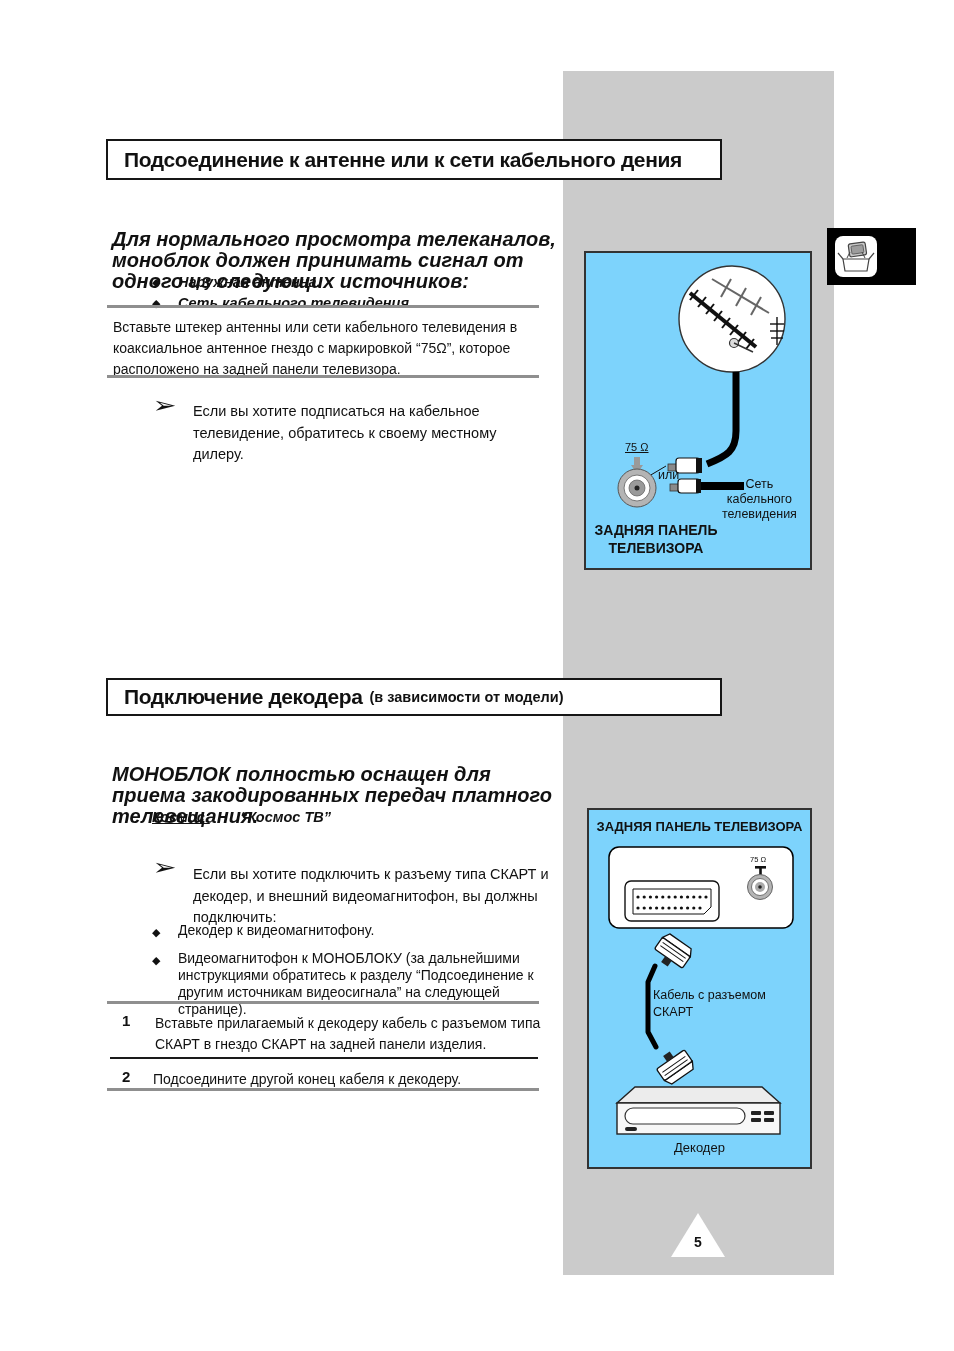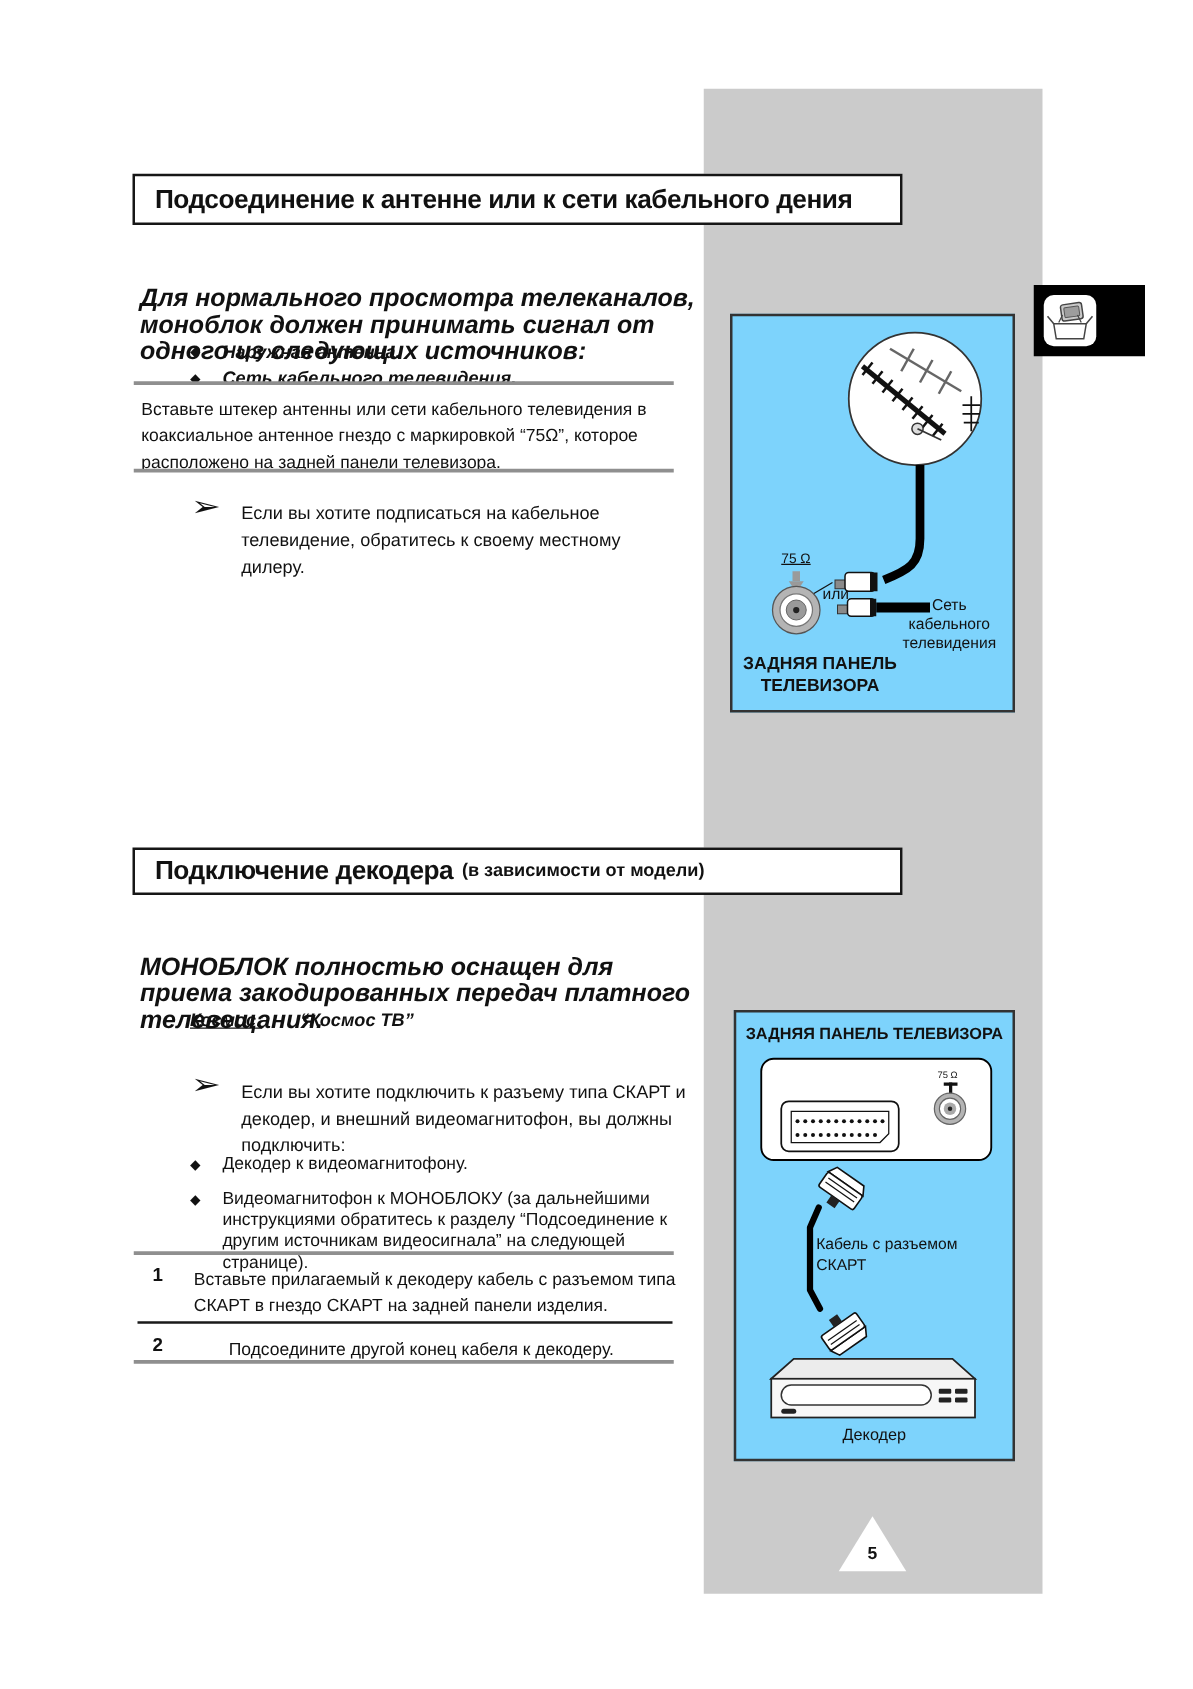--- a/index.html
+++ b/index.html
@@ -170,21 +170,21 @@
   <div class="abs bullet-row plain" style="left:152px;top:950px;width:410px;">
     <span class="diamond">◆</span>
     <span style="width:386px;">Видеомагнитофон к МОНОБЛОКУ (за дальнейшими инструкциями обратитесь к разделу “Подсоединение к другим источникам видеосигнала” на следующей странице).</span>
   </div>
 
   <div class="abs rule-gray" style="left:107px;top:1001px;width:432px;"></div>
   <div class="abs step-num" style="left:122px;top:1012px;">1</div>
   <div class="abs body-text" style="left:155px;top:1013px;width:392px;">Вставьте прилагаемый к декодеру кабель с разъемом типа СКАРТ в гнездо СКАРТ на задней панели изделия.</div>
   <div class="abs rule-thin" style="left:110px;top:1057px;width:428px;"></div>
   <div class="abs step-num" style="left:122px;top:1068px;">2</div>
-  <div class="abs body-text" style="left:141px;top:1069px;width:392px;text-align:center;">Подсоедините другой конец кабеля к декодеру.</div>
+  <div class="abs body-text" style="left:153px;top:1069px;width:392px;">Подсоедините другой конец кабеля к декодеру.</div>
   <div class="abs rule-gray" style="left:107px;top:1088px;width:432px;"></div>
 
   <div class="abs diagram" style="left:587px;top:792px;width:225px;height:361px;margin-top:16px;">
     <svg width="221" height="357" viewBox="0 0 221 357">
 
       <rect x="20" y="37" width="184" height="81" rx="10" fill="#fff" stroke="#000" stroke-width="1.5"></rect>
 
       <g>
         <rect x="36" y="71" width="94" height="40" rx="6" fill="#fff" stroke="#111" stroke-width="1.4"></rect>
         <polygon points="44,79 122,79 122,97 115,104 44,104" fill="#fff" stroke="#111" stroke-width="1"></polygon>

